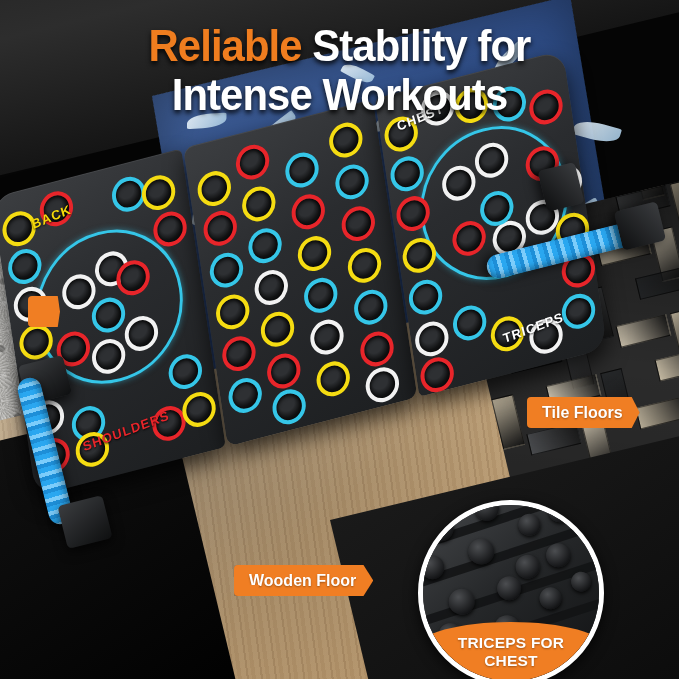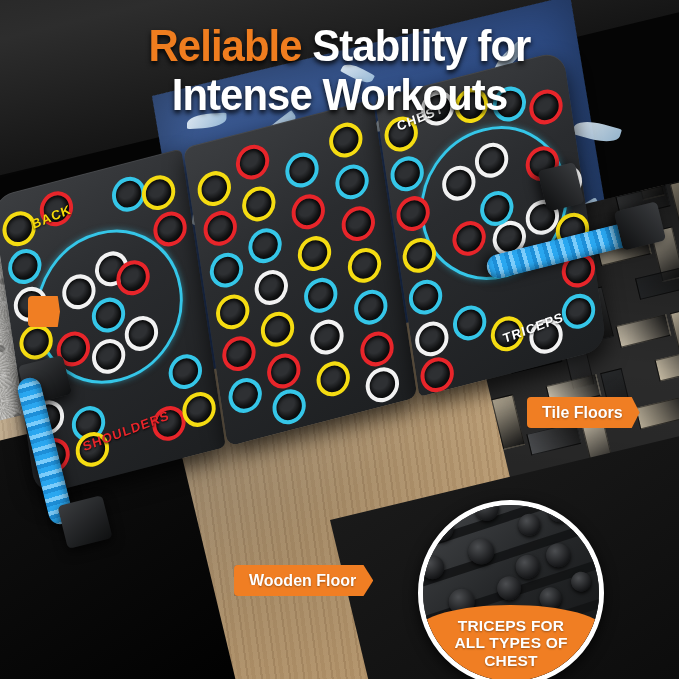--- a/index.html
+++ b/index.html
@@ -526,18 +526,17 @@
         <div class="foot" style="left: 150px; top: 68px; width: 24px; height: 24px;"></div>
         <div class="foot" style="left: 46px; top: 96px; width: 26px; height: 26px;"></div>
         <div class="foot" style="left: 96px; top: 92px; width: 24px; height: 24px;"></div>
         <div class="foot" style="left: 136px; top: 110px; width: 22px; height: 22px;"></div>
         <div class="foot" style="left: 30px; top: 128px; width: 24px; height: 24px;"></div>
         <div class="foot" style="left: 86px; top: 130px; width: 26px; height: 26px;"></div>
         <div class="foot" style="left: 170px; top: 100px; width: 20px; height: 20px;"></div>
       </div>
     <div class="inset-banner">
       <span>TRICEPS FOR</span>
-      <span>ALL TYPES OF</span>
       <span>CHEST</span>
     </div>
   </div>
 
 </div>
 
 </body></html>

